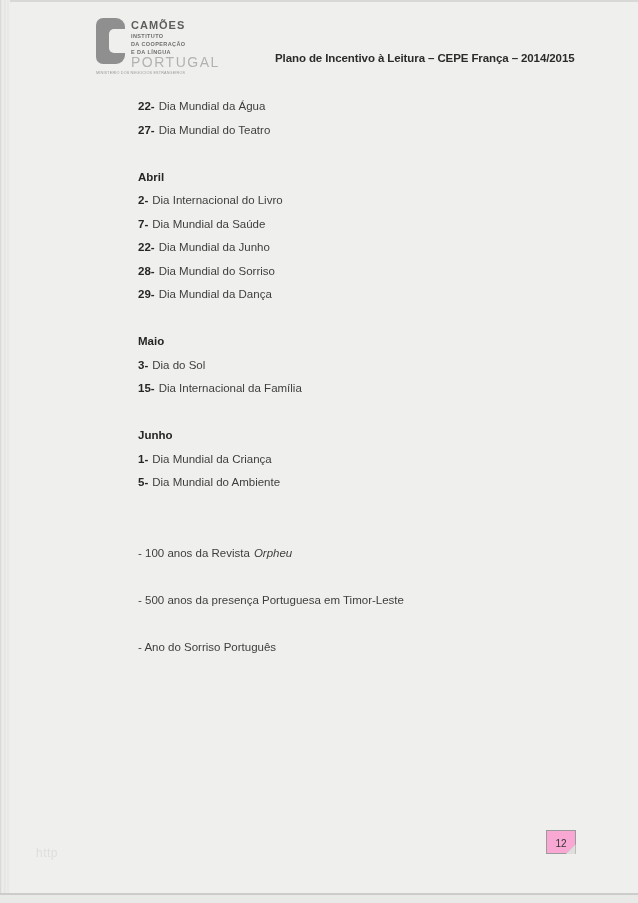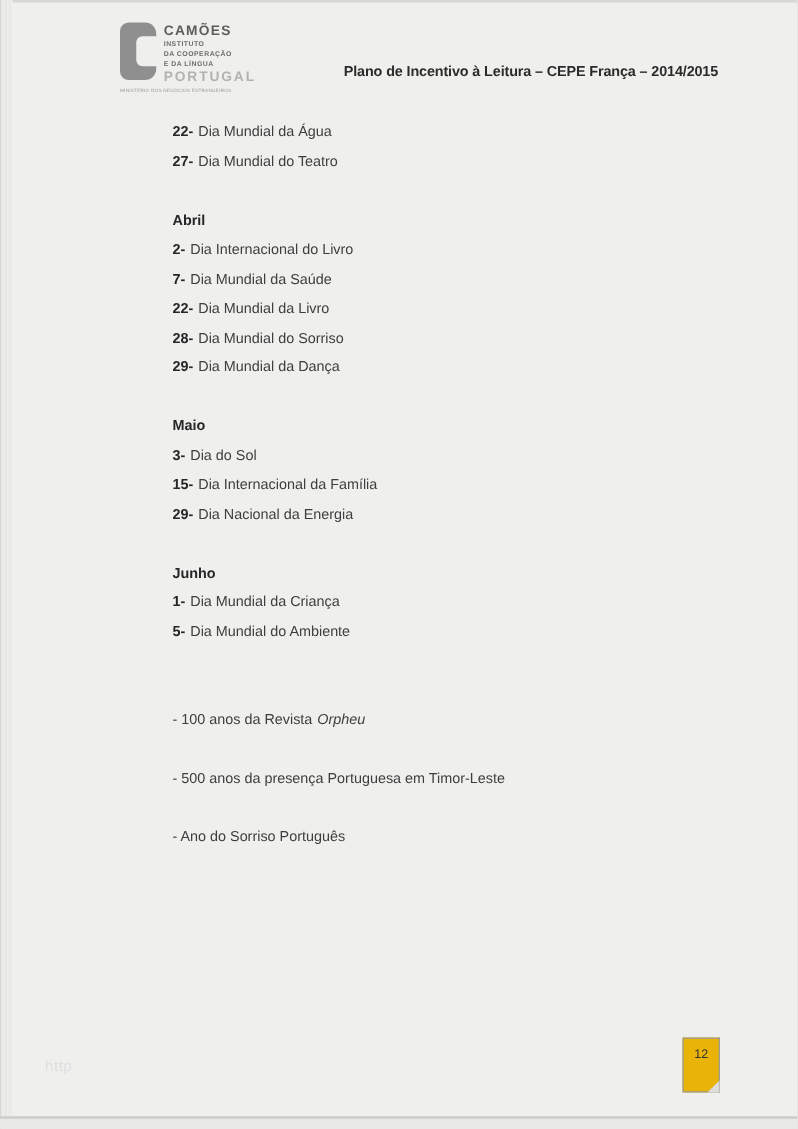--- a/index.html
+++ b/index.html
@@ -43,21 +43,21 @@
     margin-right:6px;
   }
   .logo-c::after {
     content:""; position:absolute; right:-1px; top:11px;
     width:17px; height:24px; background:#efefed;
     border-radius:5px 0 0 5px;
   }
   .logo-text { padding-top:2px; }
   .logo-name { font-size:11px; font-weight:bold; color:#5d5d5b; letter-spacing:1px; line-height:11px; }
   .logo-line { font-size:5.5px; font-weight:bold; color:#6e6e6c; letter-spacing:.4px; line-height:6.5px; margin-top:1.5px; }
-  .logo-country { font-size:11px; font-weight:bold; color:#b2b2b0; letter-spacing:1.5px; line-height:11px; margin-top:2px; }
+  .logo-country { font-size:14px; font-weight:normal; color:#b2b2b0; letter-spacing:1.5px; line-height:11px; margin-top:2px; }
   .logo-ministry {
     font-size:6px; color:#9a9a98; letter-spacing:.3px; white-space:nowrap;
     transform:scale(.62); transform-origin:left top; margin-top:3px;
   }
 
   .doc-title {
     position:absolute; left:275px; top:52px;
     font-size:11.5px; font-weight:bold; color:#2b2b2b;
     letter-spacing:-0.1px; white-space:nowrap;
   }
@@ -68,22 +68,22 @@
   .sp   { height:23.5px; }
   .item { font-size:11.5px; color:#3e3e3e; }
   .item .b { font-weight:bold; color:#262626; margin-right:4px; }
   .head { font-size:11.5px; font-weight:bold; color:#262626; }
   .note { font-size:11.5px; color:#3e3e3e; }
   .note .it { font-style:italic; margin-left:4px; }
 
   
   .page-num-box {
     position:absolute; left:546px; top:830px;
-    width:30px; height:44px;
-    border:1px solid #9b9b99; background:#eab308;
+    width:30px; height:24px;
+    border:1px solid #9b9b99; background:#f9a8d4;
     text-align:center; line-height:26px;
     font-size:10px; color:#333;
   }
   .page-num-box .fold {
     position:absolute; right:-1px; bottom:-1px; width:0; height:0;
     border-left:10px solid transparent;
     border-bottom:10px solid #bdbdbb;
   }
   .page-num-box .fold::after {
     content:""; position:absolute; left:-10px; top:1px; width:0; height:0;
@@ -120,29 +120,28 @@
 
   <div class="content">
 
     <div class="row item"><span class="b">22-</span><span>Dia Mundial da Água</span></div>
     <div class="row item"><span class="b">27-</span><span>Dia Mundial do Teatro</span></div>
 
     <div class="sp"></div>
     <div class="row head">Abril</div>
     <div class="row item"><span class="b">2-</span><span>Dia Internacional do Livro</span></div>
     <div class="row item"><span class="b">7-</span><span>Dia Mundial da Saúde</span></div>
-    <div class="row item"><span class="b">22-</span><span>Dia Mundial da Livro</span></div>
+    <div class="row item"><span class="b">22-</span><span>Dia Mundial da Junho</span></div>
     <div class="row item"><span class="b">28-</span><span>Dia Mundial do Sorriso</span></div>
     <div class="row item"><span class="b">29-</span><span>Dia Mundial da Dança</span></div>
 
     <div class="sp"></div>
     <div class="row head">Maio</div>
     <div class="row item"><span class="b">3-</span><span>Dia do Sol</span></div>
     <div class="row item"><span class="b">15-</span><span>Dia Internacional da Família</span></div>
-    <div class="row item"><span class="b">29-</span><span>Dia Nacional da Energia</span></div>
 
     <div class="sp"></div>
     <div class="row head">Junho</div>
     <div class="row item"><span class="b">1-</span><span>Dia Mundial da Criança</span></div>
     <div class="row item"><span class="b">5-</span><span>Dia Mundial do Ambiente</span></div>
 
     <div class="sp"></div>
 
     <div class="sp"></div>
     <div class="row note"><span>- 100 anos da Revista</span><span class="it">Orpheu</span></div>

